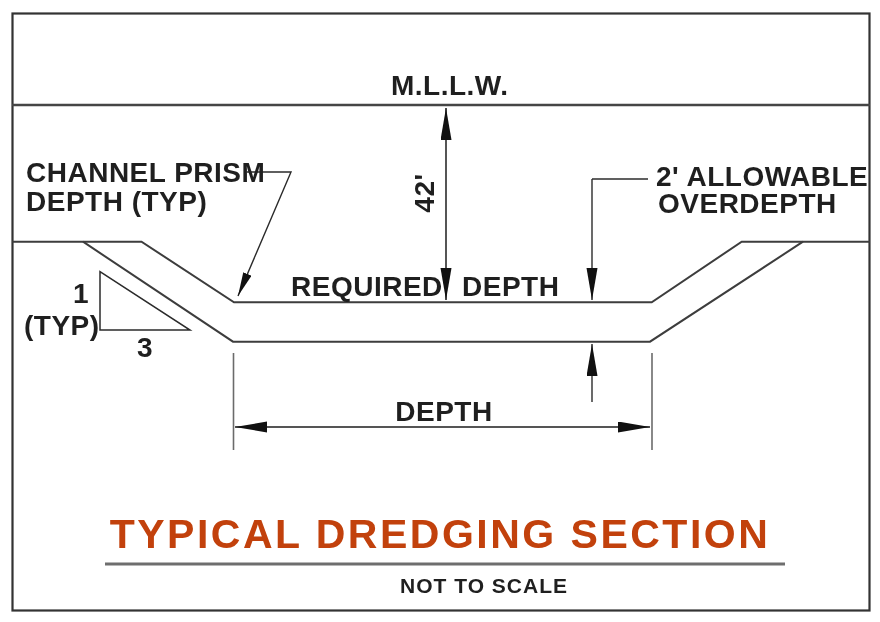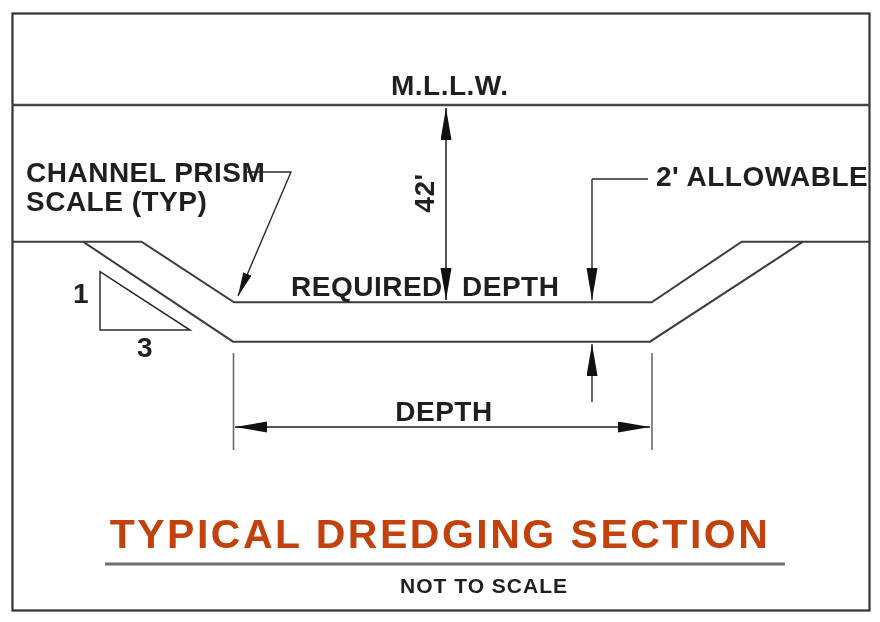--- a/index.html
+++ b/index.html
@@ -83,30 +83,32 @@
     <line x1="233.5" y1="353" x2="233.5" y2="450" stroke="#6b6b6b" stroke-width="1.6"></line>
     <line x1="652" y1="353" x2="652" y2="450" stroke="#6b6b6b" stroke-width="1.6"></line>
     <line x1="235" y1="427" x2="650" y2="427" stroke="#555" stroke-width="2" marker-start="url(#arr)" marker-end="url(#arr)"></line>
 
     <line x1="105" y1="564" x2="785" y2="564" stroke="#6e6e6e" stroke-width="3"></line>
   </svg>
 
   <div class="lbl" style="left:391px;top:71px;">M.L.L.W.</div>
 
   <div class="lbl" style="left:26px;top:158px;">CHANNEL PRISM</div>
-  <div class="lbl" style="left:26px;top:187px;">SCALE (TYP)</div>
+  <div class="lbl" style="left:26px;top:187px;">DEPTH (TYP)</div>
 
   <div class="lbl rot" style="left:424px;top:193px;">42'</div>
 
   <div class="lbl lbl-right" style="left:283px;top:272px;width:140px;">REQUIRED</div>
   <div class="lbl" style="left:462px;top:272px;">DEPTH</div>
 
   <div class="lbl" style="left:656px;top:162px;">2' ALLOWABLE</div>
+  <div class="lbl" style="left:658px;top:189px;">OVERDEPTH</div>
 
   <div class="lbl" style="left:73px;top:279px;">1</div>
+  <div class="lbl" style="left:24px;top:311px;">(TYP)</div>
   <div class="lbl" style="left:137px;top:333px;">3</div>
 
   <div class="lbl centered" style="left:394px;top:397px;width:100px;">DEPTH</div>
 
   <div>
     <div class="title">TYPICAL DREDGING SECTION</div>
     <div class="subtitle">NOT TO SCALE</div>
   </div>
 
 </div>

